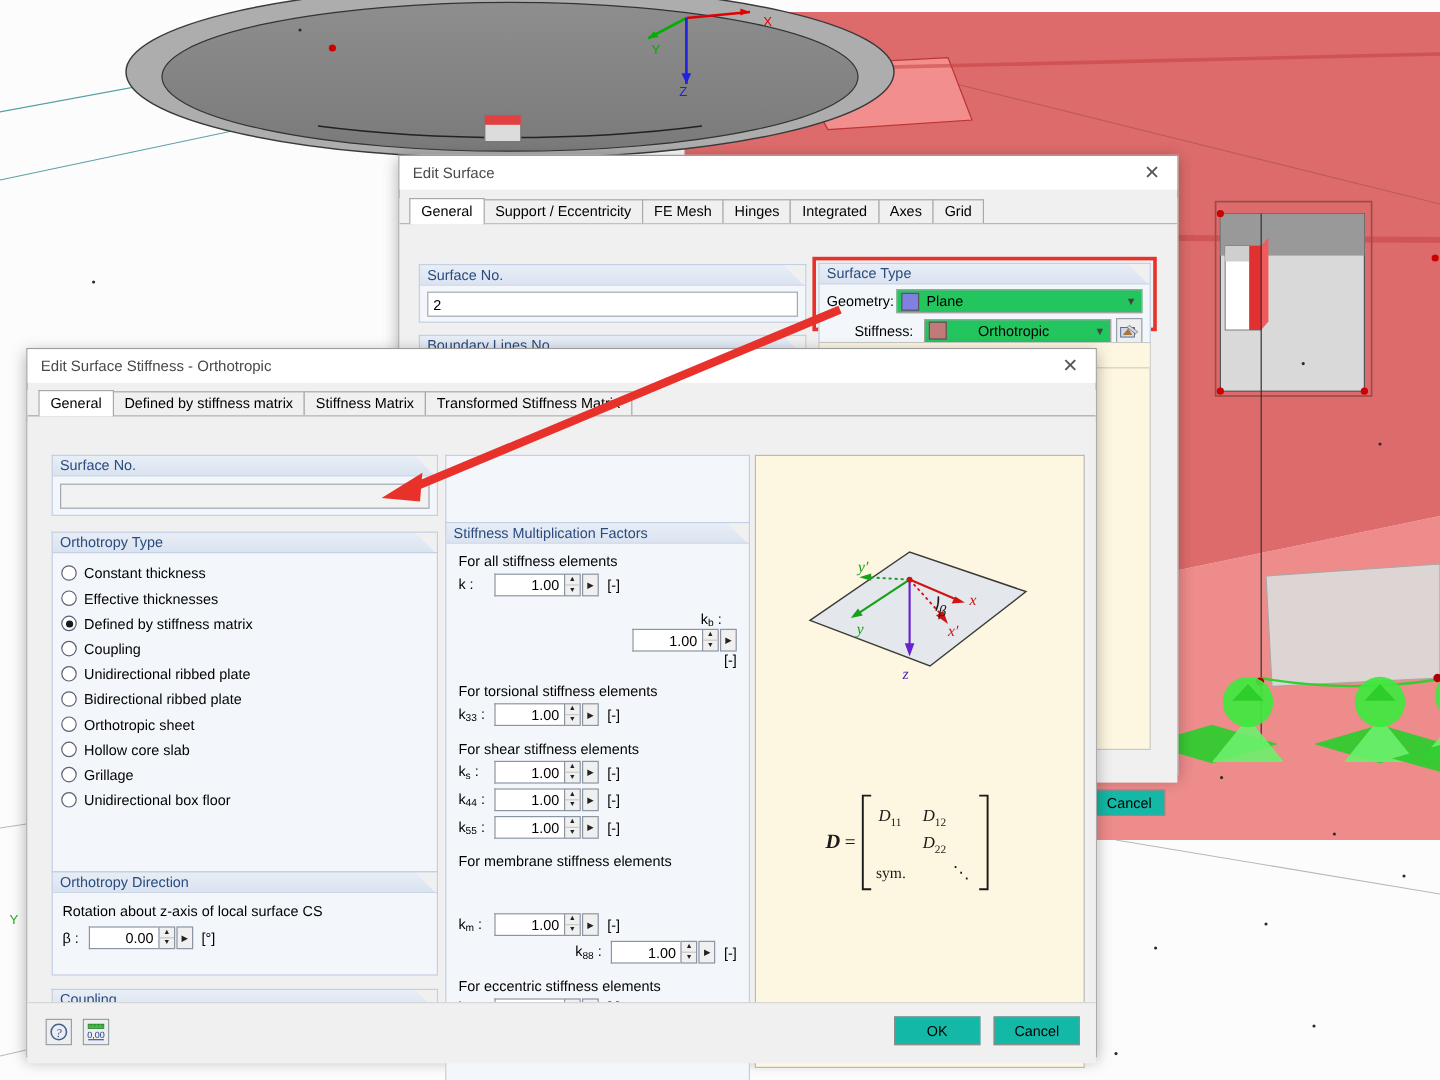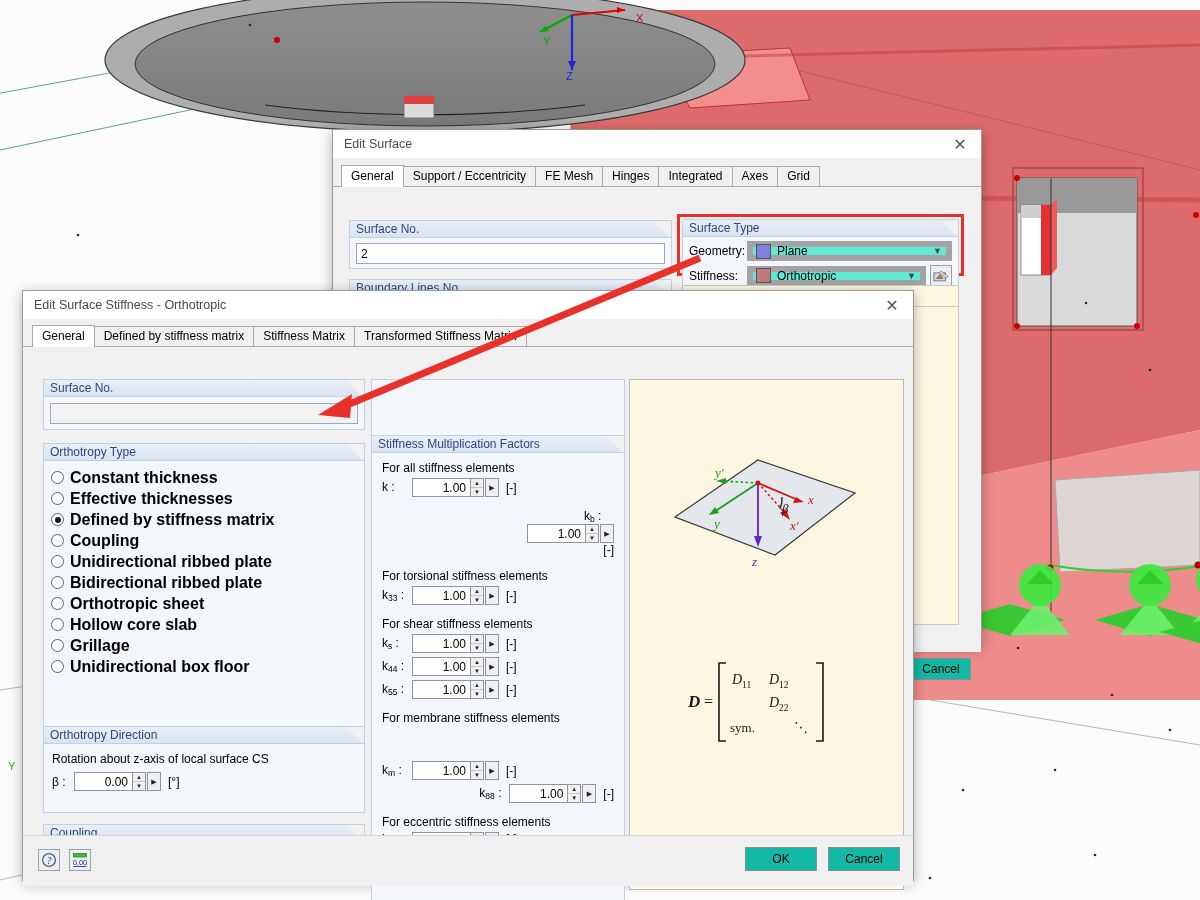--- a/index.html
+++ b/index.html
@@ -127,26 +127,26 @@
   .radio-row { display: flex; align-items: center; height: 21px; padding-left: 7px; }
   .rd {
     width: 11px; height: 11px; border-radius: 50%;
     border: 1px solid #5a6273; background: #fff;
     margin-right: 6px; flex: none; position: relative;
   }
   .rd.on::after {
     content: ""; position: absolute; left: 2.5px; top: 2.5px;
     width: 6px; height: 6px; border-radius: 50%; background: #1b1b1b;
   }
-  .rlabel { font-size: 16px; font-weight: bold; }
+  .rlabel { font-size: 12px; }
 
   
   .combo {
     display: flex; align-items: center;
-    background: #5eead4; border: 6px solid #a3a3a3;
+    background: #22c55e; border: 1px solid #a3a3a3;
     height: 20px; box-sizing: border-box; padding-left: 3px;
     font-size: 12px;
   }
   .combo .swatch { width: 13px; height: 13px; border: 1px solid #555; margin-right: 6px; flex: none; }
   .combo .ctext { flex: 1; }
   .combo .carrow { width: 17px; text-align: center; color: #444; font-size: 9px; }
 
   .iconbtn {
     border: 1px solid #9aa0a8; background: #eceef0;
     display: flex; align-items: center; justify-content: center;
@@ -350,23 +350,23 @@
           <div class="grp-head">Surface Type</div>
           <div class="grp-box" style="height:52px; padding:4px 6px;">
             <div style="display:flex; align-items:center; margin-bottom:4px;">
               <span class="flabel" style="width:58px;">Geometry:</span>
               <div class="combo" style="flex:1;">
                 <span class="swatch" style="background:#8080e0;"></span>
                 <span class="ctext">Plane</span>
                 <span class="carrow">▼</span>
               </div>
             </div>
-            <div style="display:flex; align-items:center;">
+            <div style="display:flex; align-items:center;margin-left:23px;">
               <span class="flabel" style="width:58px;">Stiffness:</span>
-              <div class="combo" style="flex:1;">
+              <div class="combo" style="flex:1;gap:20px;">
                 <span class="swatch" style="background:#c07a7a;"></span>
                 <span class="ctext">Orthotropic</span>
                 <span class="carrow">▼</span>
               </div>
               <div class="iconbtn" style="width:22px; height:21px; margin-left:4px;">
                 <svg width="16" height="14" viewBox="0 0 18 15">
                     <rect x="1" y="4" width="13" height="9" fill="#cfd8e8" stroke="#4a5a7a" stroke-width=".8"></rect>
                     <path d="M3 11 L8 5 L12 11 Z" fill="#a8763c"></path>
                     <path d="M9 2 L17 8 L15 10 L7 4 Z" fill="#d8d8d8" stroke="#555" stroke-width=".6"></path>
                   </svg>

